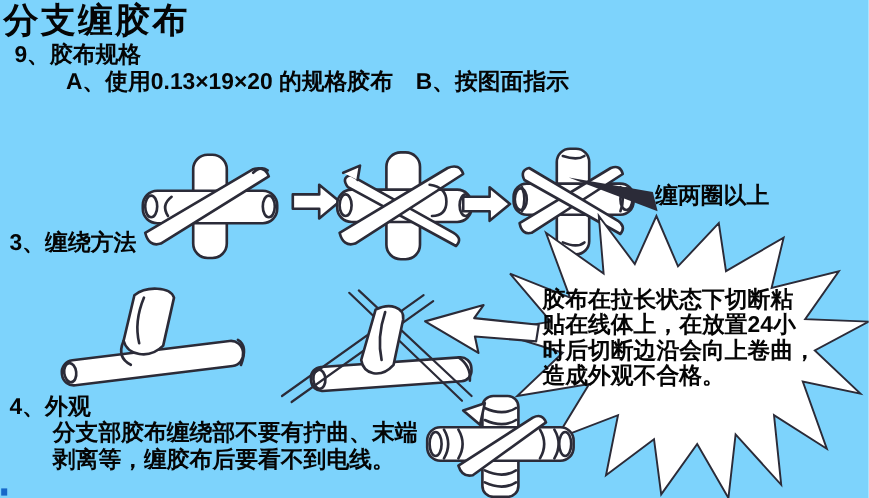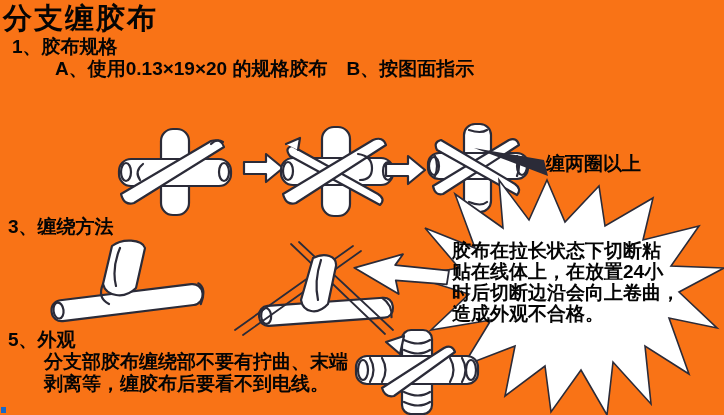--- a/index.html
+++ b/index.html
@@ -1,17 +1,17 @@
 <!DOCTYPE html>
 <html><head>
 <meta charset="utf-8">
 <style>
   html,body{margin:0;padding:0;background:#fff;}
   #canvas{
-    position:relative;width:724px;height:415px;background:#f97316;
+    position:relative;width:724px;height:415px;background:#7dd3fc;
     overflow:hidden;font-family:"Liberation Sans",sans-serif;color:#050505;
   }
   .txt{position:absolute;white-space:pre-line;font-weight:bold;line-height:1.16;}
   .title{font-family:"Liberation Serif",serif;font-size:29px;letter-spacing:2px;}
   .sec-label{font-size:19px;}
   .sec-detail{font-size:19px;}
   .note{font-size:19px;}
   .star-text{font-size:19px;line-height:21px;z-index:6;}
   .ill{position:absolute;}
   .ill svg{display:block;overflow:visible;}
@@ -21,27 +21,27 @@
   .star-shape{fill:#ffffff;stroke:#2b2b38;stroke-width:1.6;stroke-linejoin:miter;}
   #blue-mark{position:absolute;left:1px;top:407px;width:5px;height:6px;}
 </style>
 </head>
 <body>
 
 <div id="canvas">
 
   <div class="txt title" style="left:3px;top:2px;">分支缠胶布</div>
 
-  <div class="txt sec-label" style="left:12px;top:36px;">1、胶布规格</div>
+  <div class="txt sec-label" style="left:12px;top:36px;">9、胶布规格</div>
   <div class="txt sec-detail" style="left:55px;top:58px;">A、使用0.13×19×20 的规格胶布　B、按图面指示</div>
 
 
-  <div class="txt sec-label" style="left:8px;top:192px;margin-top:24px;">3、缠绕方法</div>
+  <div class="txt sec-label" style="left:8px;top:192px;">3、缠绕方法</div>
 
-  <div class="txt sec-label" style="left:8px;top:329px;">5、外观</div>
+  <div class="txt sec-label" style="left:8px;top:329px;">4、外观</div>
   <div class="txt sec-detail" style="left:44px;top:351px;line-height:22px;">分支部胶布缠绕部不要有拧曲、末端
 剥离等，缠胶布后要看不到电线。</div>
 
   <div class="txt note" style="left:546px;top:153px;z-index:7;">缠两圈以上</div>
 
   <div class="ill" style="left:395px;top:178px;z-index:5;">
     <svg width="329" height="237" viewBox="0 0 329 237">
       <polygon class="star-shape" points="152,2 170,44 204,8 210,48 258,20 248,62 304,48 276,88 329,90 284,114 322,150 274,140 294,196 250,168 256,226 218,184 212,237 186,192 156,234 150,188 110,218 120,168 68,188 96,142 36,152 74,116 16,98 64,90 30,50 80,70 60,16 108,50 104,2 134,42"></polygon>
     </svg>
   </div>

